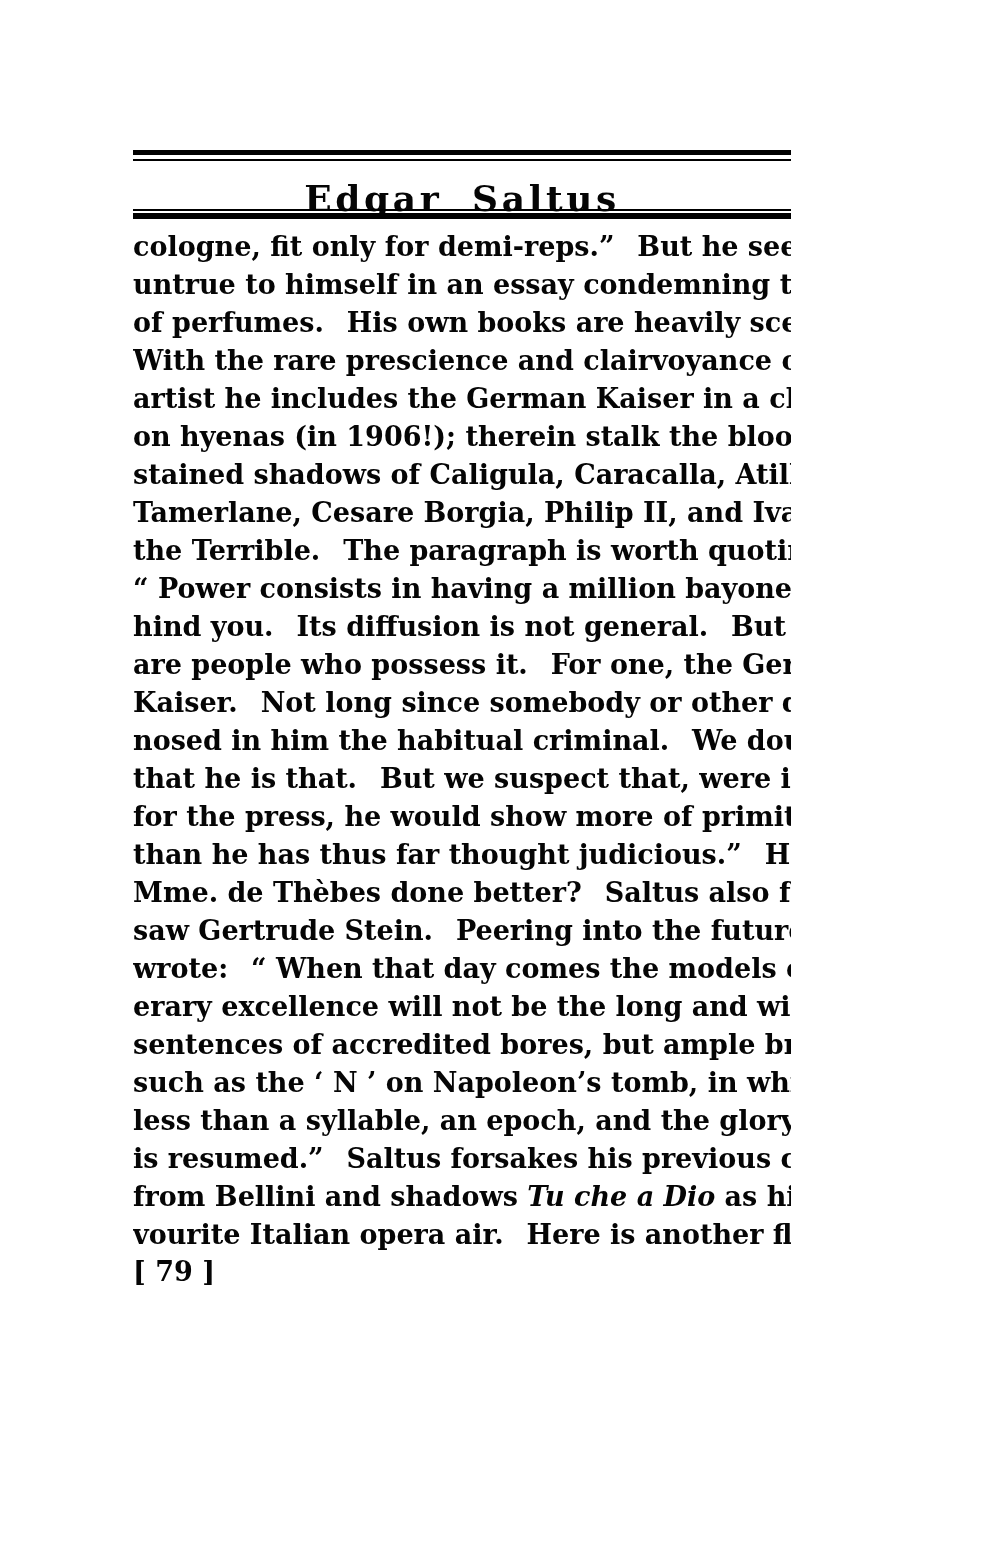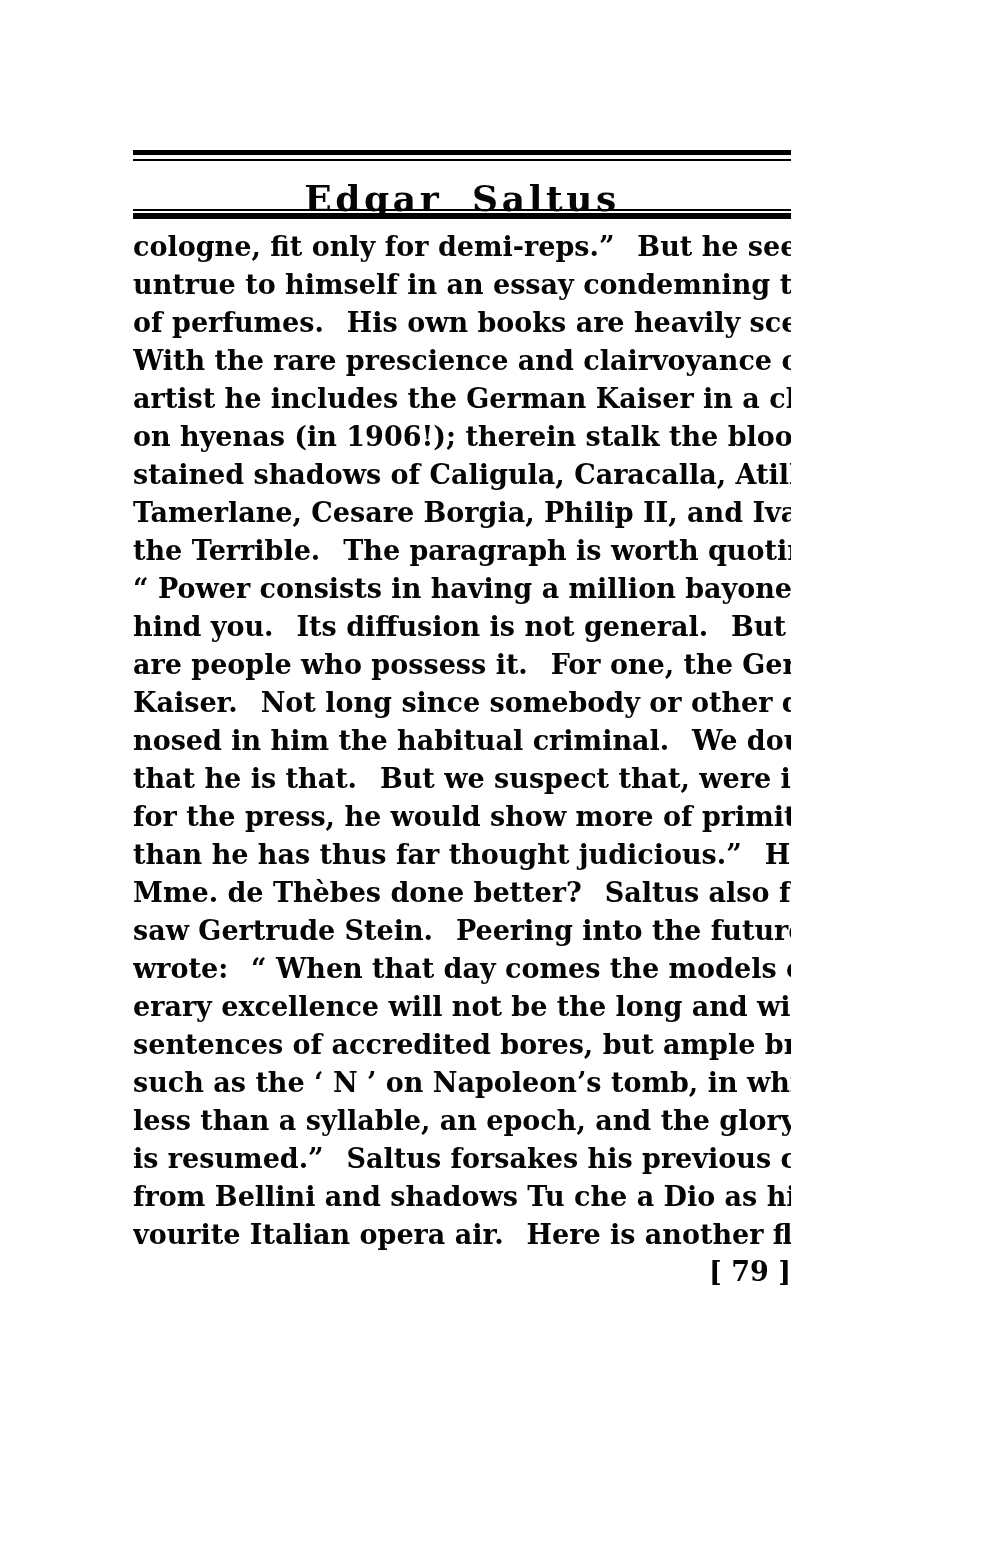--- a/index.html
+++ b/index.html
@@ -41,27 +41,27 @@
     font-weight: 600;
   }
   .line {
     height: 38px;
     line-height: 38px;
     text-align: justify;
     text-align-last: justify;
     overflow: hidden;
     white-space: nowrap;
   }
-  .line .it { }
+  .line .it { font-style: italic; }
   .page-number {
     position: absolute;
     left: 0; top: 1252px;
     width: 100%;
     height: 40px; line-height: 40px;
-    text-align: right;
+    text-align: left;
     font-size: 27px;
     font-weight: 600;
   }
 </style>
 </head>
 <body>
 
 <div class="content">
 
   <div class="rule rule-top-thick"></div>

